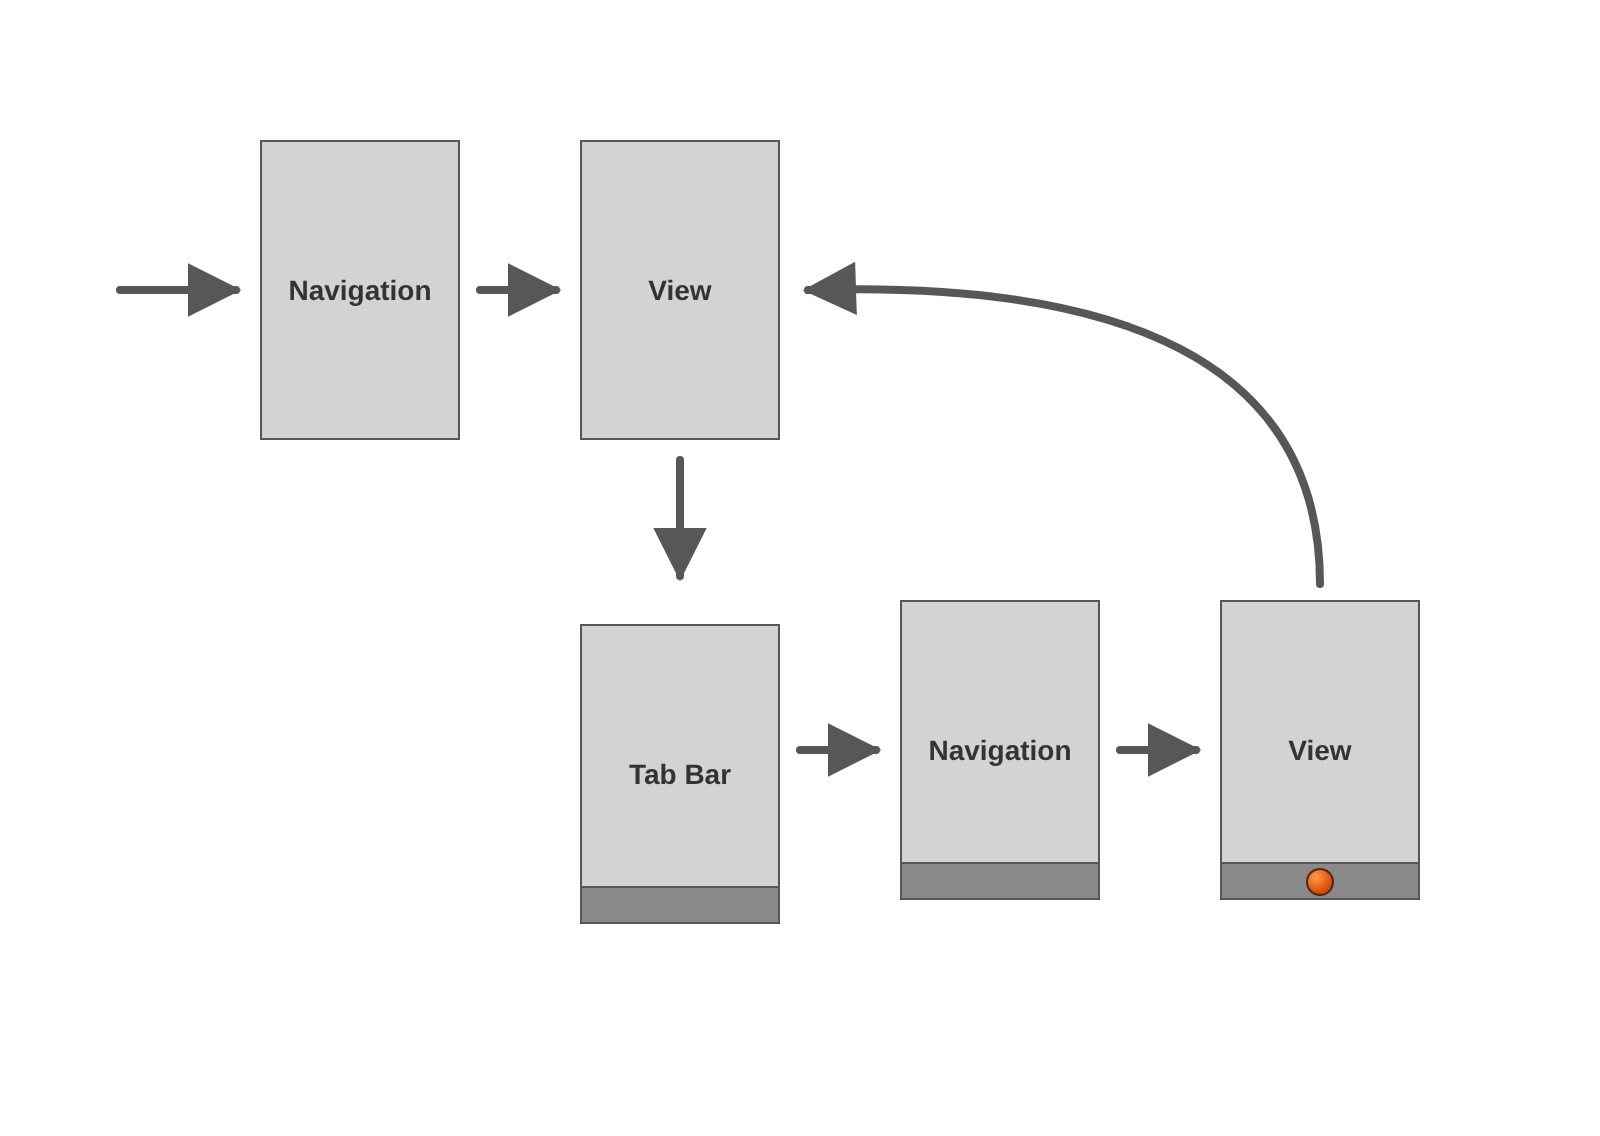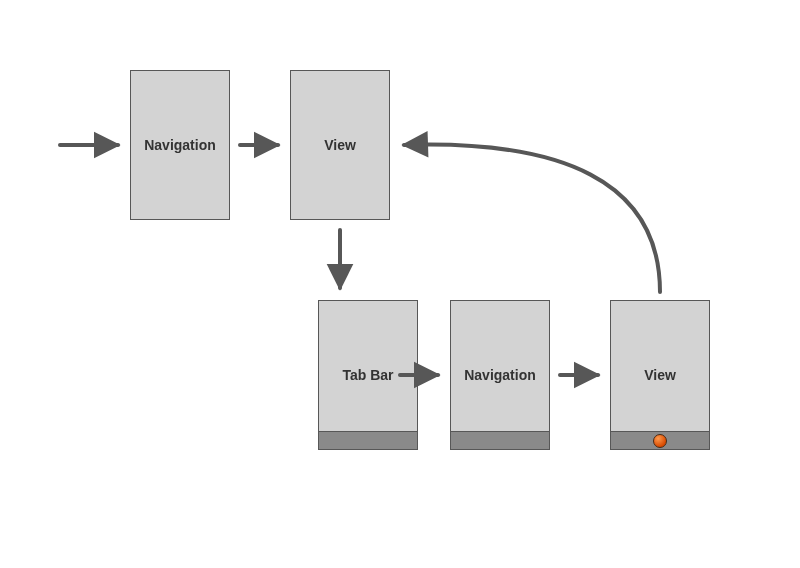--- a/index.html
+++ b/index.html
@@ -63,21 +63,21 @@
 <div class="canvas">
 
   <div class="node" style="left:130px; top:70px;">
     <span>Navigation</span>
   </div>
 
   <div class="node" style="left:290px; top:70px;">
     <span>View</span>
   </div>
 
-  <div class="node" style="left:290px; top:300px;margin-left:28px;">
+  <div class="node" style="left:290px; top:312px;">
     <span>Tab Bar</span>
     <div class="tabbar"></div>
   </div>
 
   <div class="node" style="left:450px; top:300px;">
     <span>Navigation</span>
     <div class="tabbar"></div>
   </div>
 
   <div class="node" style="left:610px; top:300px;">

